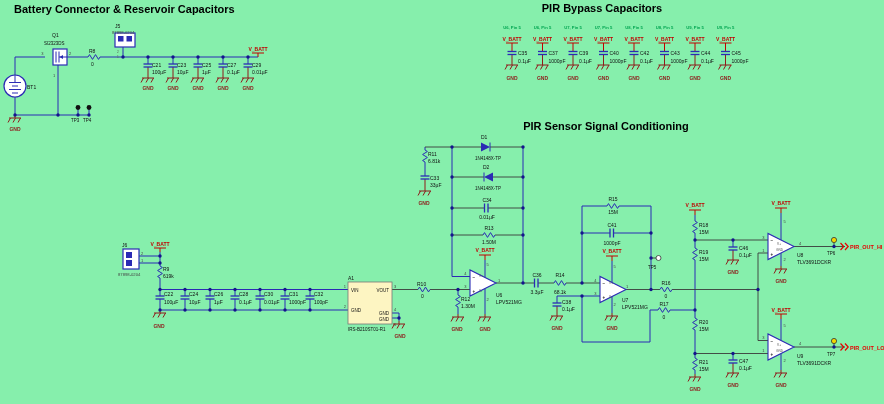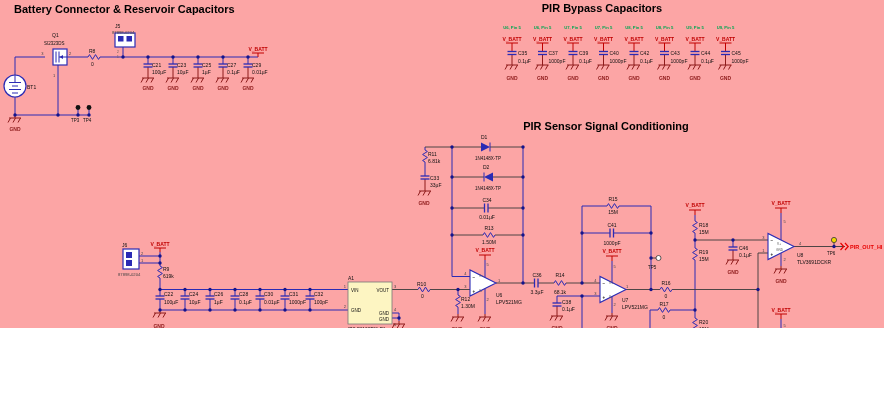--- a/index.html
+++ b/index.html
@@ -1,16 +1,16 @@
 <!DOCTYPE html>
 <html><head>
 <meta charset="utf-8">
 <style>
   html,body{margin:0;padding:0;background:#fff}
-  #stage{position:relative;width:884px;height:328px;background:#fca5a5;overflow:hidden}
+  #stage{position:relative;width:884px;height:404px;background:#86efac;overflow:hidden}
   svg{font-family:"Liberation Sans",sans-serif}
   .w{stroke:#2b2bb4;stroke-width:1;fill:none}
   .d{stroke:#3a3a3a;stroke-width:.9;fill:none}
   .m{stroke:#8e1b1b;stroke-width:1;fill:none}
   .r{stroke:#c00000;stroke-width:1;fill:none}
   .rv{stroke:#e60000;stroke-width:1.2;fill:none}
   .bw{stroke:#2b2bb4;stroke-width:1;fill:none}
   .cp line{stroke:#2b2bb4;stroke-width:1.3}
   #gnd line{stroke:#8e1b1b;stroke-width:1}
   .cn{fill:#fff;stroke:#2b2bb4;stroke-width:1.2}

